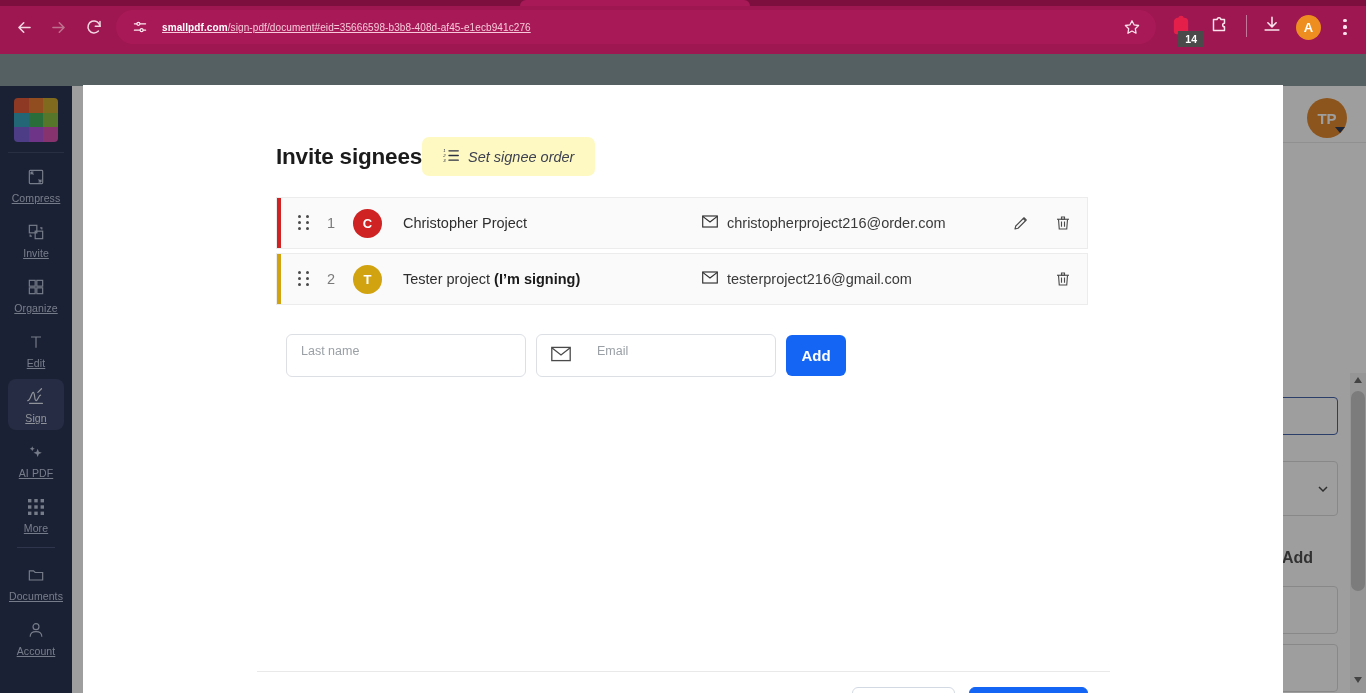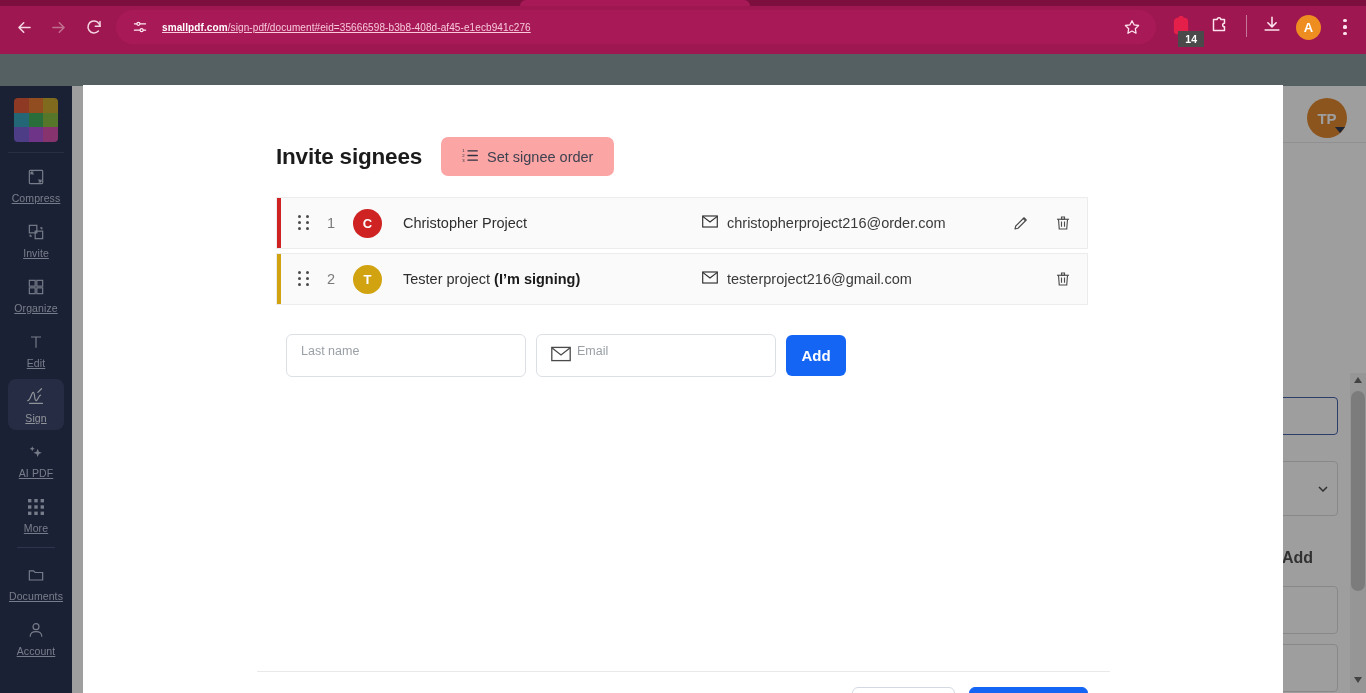--- a/index.html
+++ b/index.html
@@ -160,30 +160,30 @@
   }
 
   
   #modal {
     position: absolute; left: 83px; top: 31px;
     width: 1200px; height: 608px;
     background: #ffffff;
   }
   #modal-head {
     position: absolute; left: 193px; top: 52px;
-    display: flex; align-items: center; gap: 19px;
+    display: flex; align-items: center; 
   }
   #modal-title { font-size: 22.5px; font-weight: 700; color: #1b1b1b; letter-spacing: -.2px; }
   #order-toggle { display: flex; border-radius: 7px; overflow: hidden; }
   .toggle-opt {
     height: 39px; display: flex; align-items: center; justify-content: center; gap: 8px;
     font-size: 14.5px; color: #3e4250; padding: 0 21px; white-space: nowrap;
   }
   .toggle-opt.inactive { background: #f3f4f6; }
-  .toggle-opt.active { background: #fca5a5; }
+  .toggle-opt.active { background: #fef9c3; font-style: italic; }
 
   #signee-list { position: absolute; left: 193px; top: 112px; width: 812px; }
   .signee-row {
     position: relative; height: 52px; width: 812px;
     background: #fafafa;
     border: 1px solid #ececec;
     display: flex; align-items: center;
   }
   .signee-row + .signee-row { margin-top: 4px; }
   .row-accent { position: absolute; left: 0; top: 0; width: 4px; height: 100%; }
@@ -211,21 +211,21 @@
     position: relative; height: 43px; background: #fff;
     border: 1px solid #dcdfe4; border-radius: 6px;
     display: flex; align-items: center;
   }
   #field-first { width: 242px; }
   #field-last  { width: 240px; margin-left: 10px; }
   #field-email { width: 240px; margin-left: 10px; }
   .field-icon { margin-left: 14px; width: 20px; height: 20px; color: #4a4a4a; flex: 0 0 20px; }
   .field-ph-center { margin-left: 11px; font-size: 13.5px; color: #9aa0a6; }
   .field-ph-top { position: absolute; left: 14px; top: 9px; font-size: 12.5px; color: #9aa0a6; }
-  #field-email .field-ph-top { left: 40px; }
+  #field-email .field-ph-top { left: 60px; }
   #add-button {
     margin-left: 10px; width: 60px; height: 41px;
     background: #1565f5; color: #fff;
     font-size: 15px; font-weight: 700;
     border: none; border-radius: 6px;
     display: flex; align-items: center; justify-content: center;
   }
 
   
   #modal-divider { position: absolute; left: 174px; top: 586px; width: 853px; height: 1px; background: #e9e9e9; }

